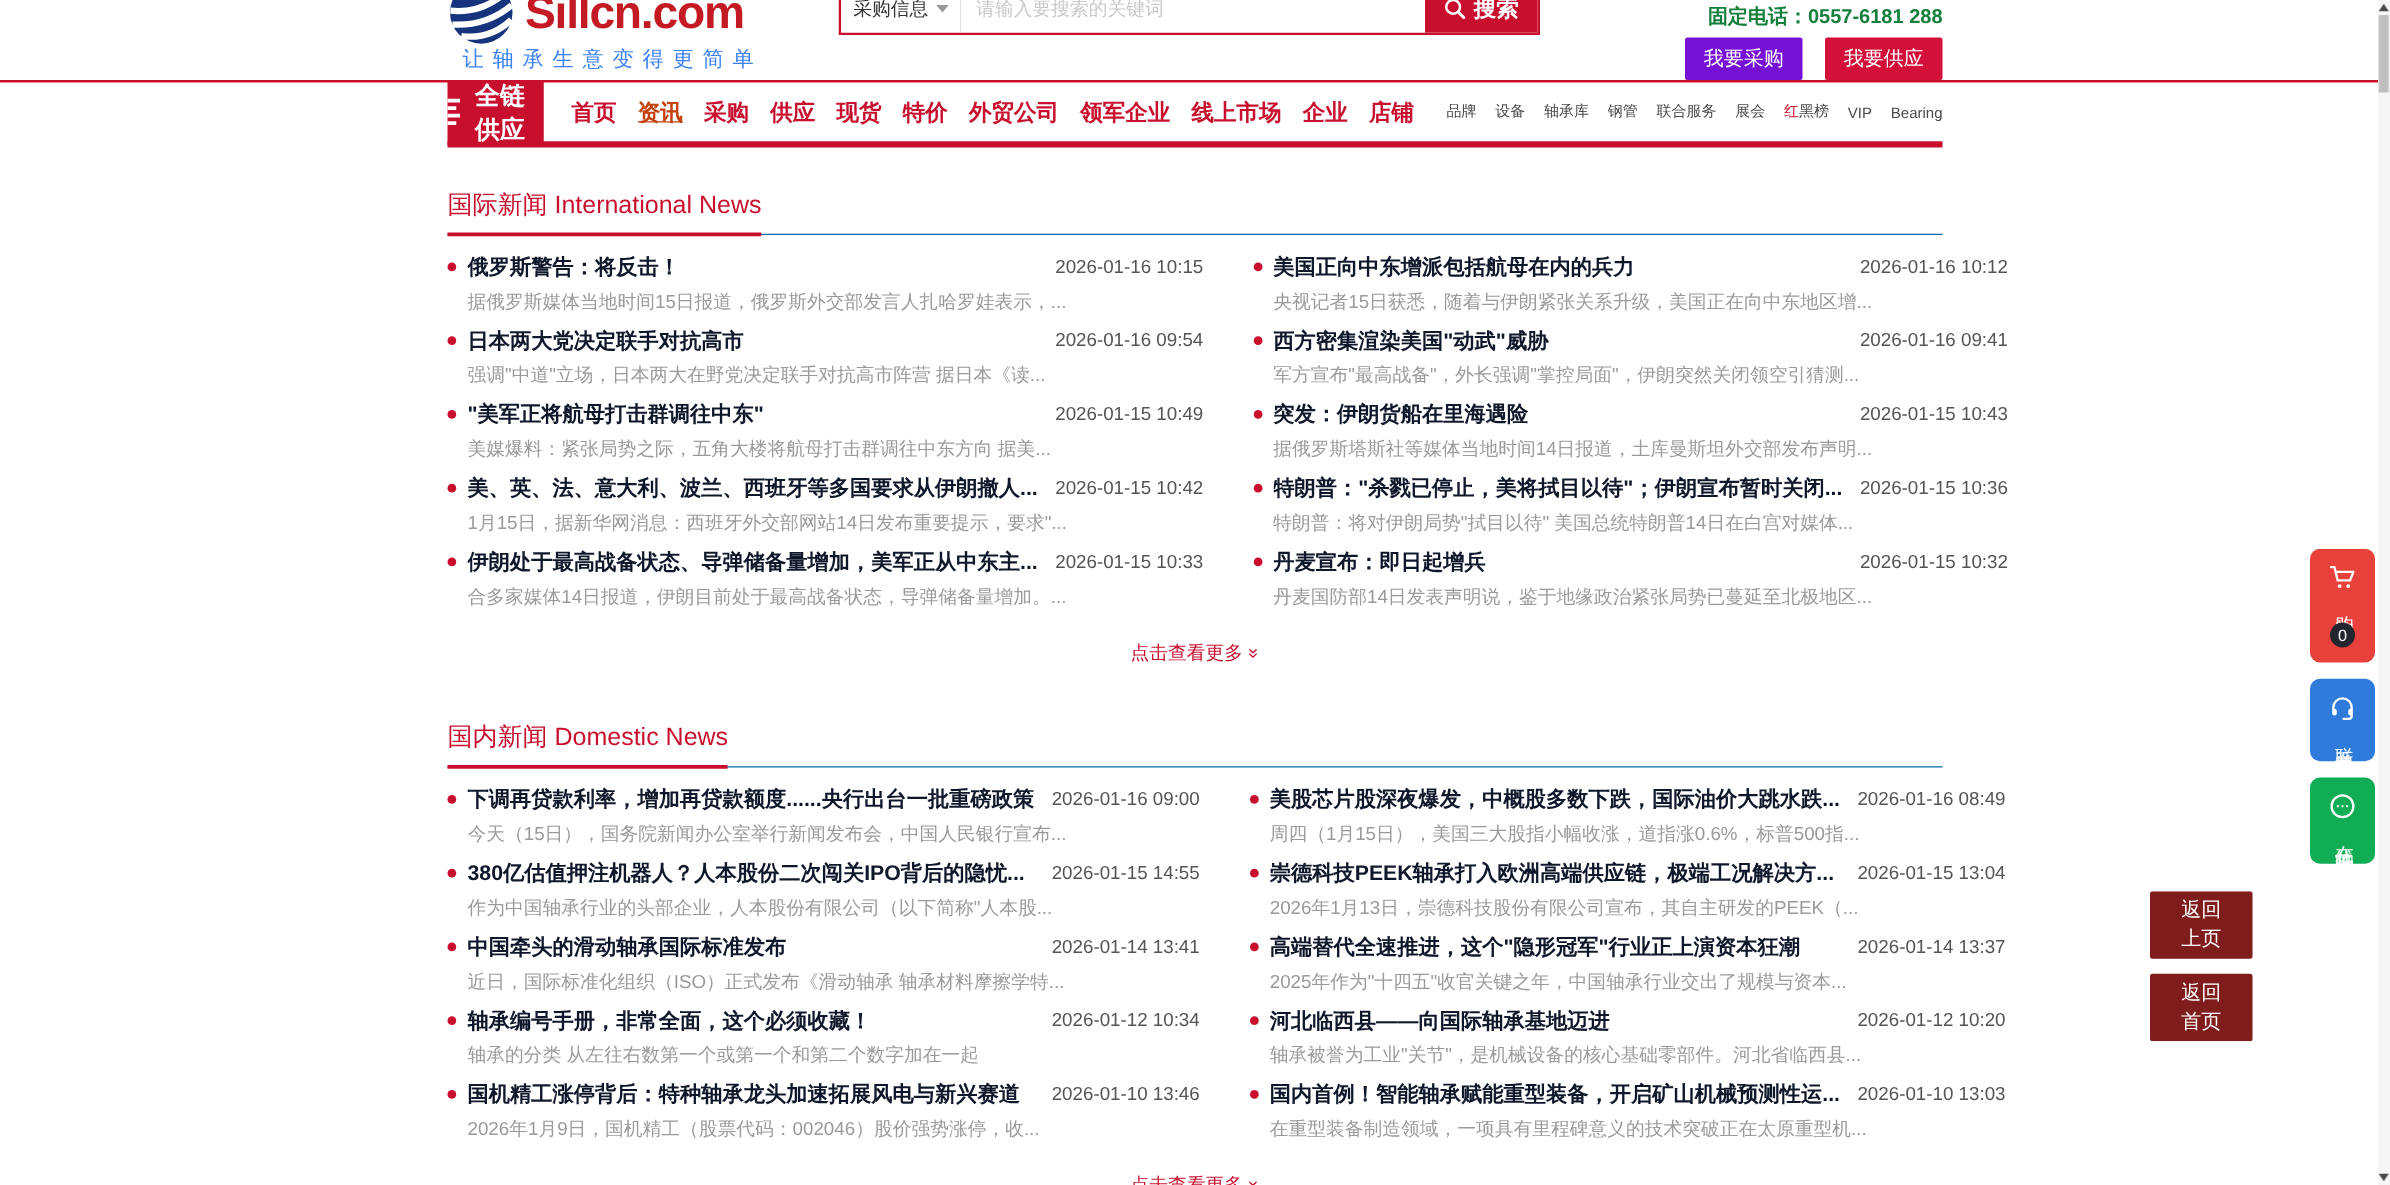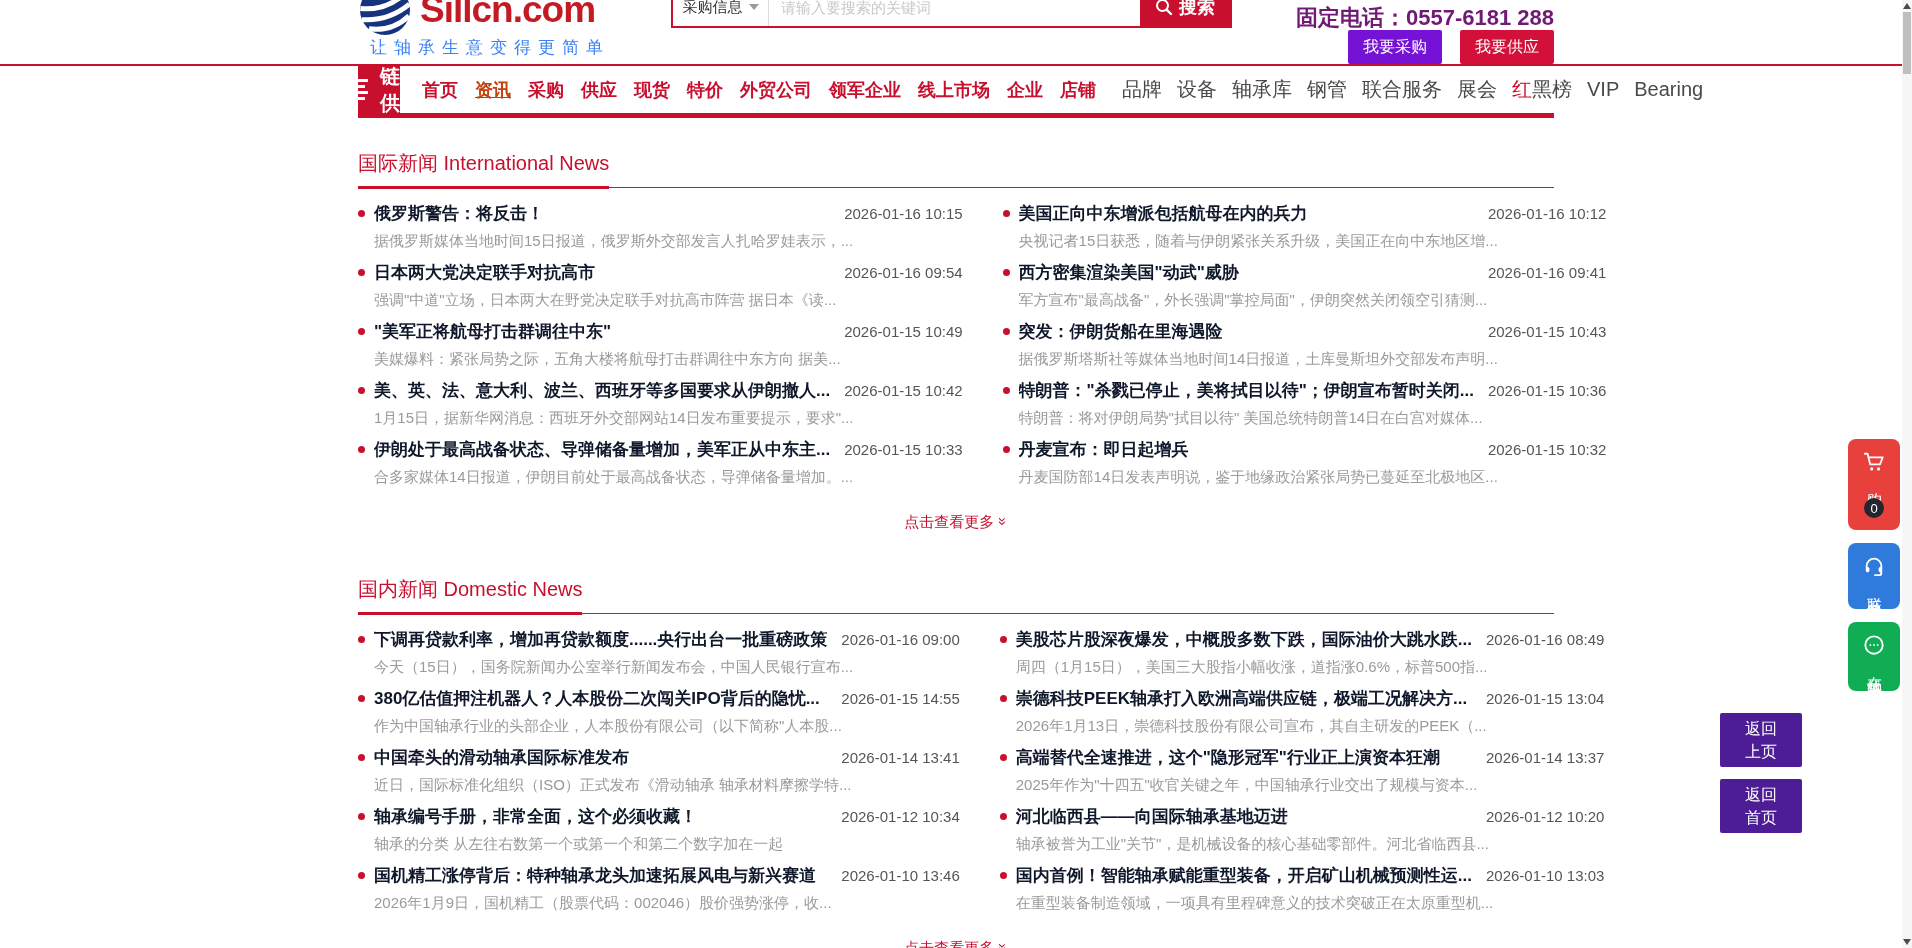--- a/index.html
+++ b/index.html
@@ -18,40 +18,40 @@
     border:2px solid #c8102e; display:flex; align-items:stretch; background:#fff; }
   .search-cat { width:96px; display:flex; align-items:center; justify-content:center; gap:6px;
     font-size:15px; color:#333; border-right:1px solid #ddd; cursor:pointer; background:#fff; }
   .caret-down { width:0; height:0; border-left:5px solid transparent; border-right:5px solid transparent;
     border-top:6px solid #999; display:inline-block; }
   .search-input { flex:1; border:0; outline:none; padding:0 12px; font-size:15px; color:#333;
     font-family:inherit; }
   .search-input::placeholder { color:#c9c9c9; }
   .search-btn { width:90px; background:#c8102e; color:#fff; border:0; font-size:18px; font-weight:bold;
     display:flex; align-items:center; justify-content:center; gap:6px; cursor:pointer; font-family:inherit; }
-  .phone { position:absolute; right:0; top:3px; font-size:22px; font-weight:bold; color:#701a75; }
+  .phone { position:absolute; right:0; top:3px; font-size:16px; font-weight:bold; color:#15803d; }
   .hdr-btns { position:absolute; right:0; top:30px; display:flex; gap:18px;font-family:Liberation Mono, monospace; }
   .hdr-btn { width:94px; height:34px; border:0; border-radius:2px; color:#fff; font-size:16px;
     display:flex; align-items:center; justify-content:center; cursor:pointer; font-family:inherit; }
   .btn-buy { background:#7612d6; }
   .btn-supply { background:#d2103a; }
 
   
   .nav { border-top:2px solid #c8102e; background:#fff; }
   .nav-inner { height:52px; display:flex; align-items:center; border-bottom:5px solid #c8102e; }
   .chain-block { width:168px; height:52px; background:#c8102e; color:#fff; font-size:20px;
     font-weight:bold; display:flex; align-items:center; justify-content:center; gap:12px; cursor:pointer; }
   .chain-icon { display:flex; flex-direction:column; gap:3px; }
   .chain-icon i { display:block; width:10px; height:3px; background:#fff; }
   .chain-icon i:nth-child(2){ width:7px; } .chain-icon i:nth-child(4){ width:7px; }
   .nav-primary { display:flex; gap:17px; margin-left:22px; align-items:center; }
   .nav-link { font-size:18px; font-weight:bold; color:#c8102e; white-space:nowrap; }
   .nav-link.active { color:#c2410c;text-decoration:underline; }
   .nav-secondary { display:flex; gap:15px; margin-left:26px; align-items:center; }
-  .nav-sec-link { font-size:20px; color:#4a4a4a; white-space:nowrap; }
+  .nav-sec-link { font-size:12px; color:#4a4a4a; white-space:nowrap; }
   .nav-sec-link .red { color:#c8102e; }
 
   
   .main { padding-top:32px; }
   .section2 { margin-top:44px; }
   .sec-head { border-bottom:1px solid #0369a1; }
   .sec-title { display:inline-block; font-size:20px; color:#c8102e; padding-bottom:9px;
     border-bottom:3px solid #c8102e; margin-bottom:-2px; }
   .news-grid { display:grid; grid-template-columns:1fr 1fr; column-gap:40px; padding-top:14px; }
   .news-item { margin-bottom:10px; }
@@ -70,21 +70,21 @@
   .rail-btn { width:52px; border:0; border-radius:8px; color:#fff; display:flex; flex-direction:column;
     align-items:center; padding:12px 0 12px; cursor:pointer; font-family:inherit; }
   .rail-cart { background:#e8413c; }
   .rail-service { background:#2f7bdc; }
   .rail-chat { background:#10ad54; }
   .rail-text { writing-mode:vertical-rl; text-orientation:upright; font-size:15px; letter-spacing:3px;
     margin-top:8px; color:#fff; }
   .cart-badge { width:20px; height:20px; border-radius:50%; background:#23262e; color:#fff;
     font-size:13px; display:flex; align-items:center; justify-content:center; margin-top:8px; }
 
-  .back-btn { position:fixed; right:110px; width:82px; height:54px; background:#4c1d95; border:0;
+  .back-btn { position:fixed; right:110px; width:82px; height:54px; background:#7f1d1d; border:0;
     border-radius:2px; color:#fff; font-size:16px; display:flex; align-items:center; justify-content:center;
     line-height:1.45; cursor:pointer; z-index:50; font-family:inherit; }
   .back-btn span { display:inline-block; width:2em; text-align:center; }
   .back-prev { top:713px; } .back-home { top:779px; }
 
   
   .scrollbar { position:fixed; right:0; top:0; width:10px; height:948px; background:#f6f6f6; z-index:60; }
   .scroll-thumb { position:absolute; left:1px; top:12px; width:8px; height:62px; background:#bfbfbf; }
   .scroll-up, .scroll-down { position:absolute; left:1px; width:0; height:0;
     border-left:4px solid transparent; border-right:4px solid transparent; }

